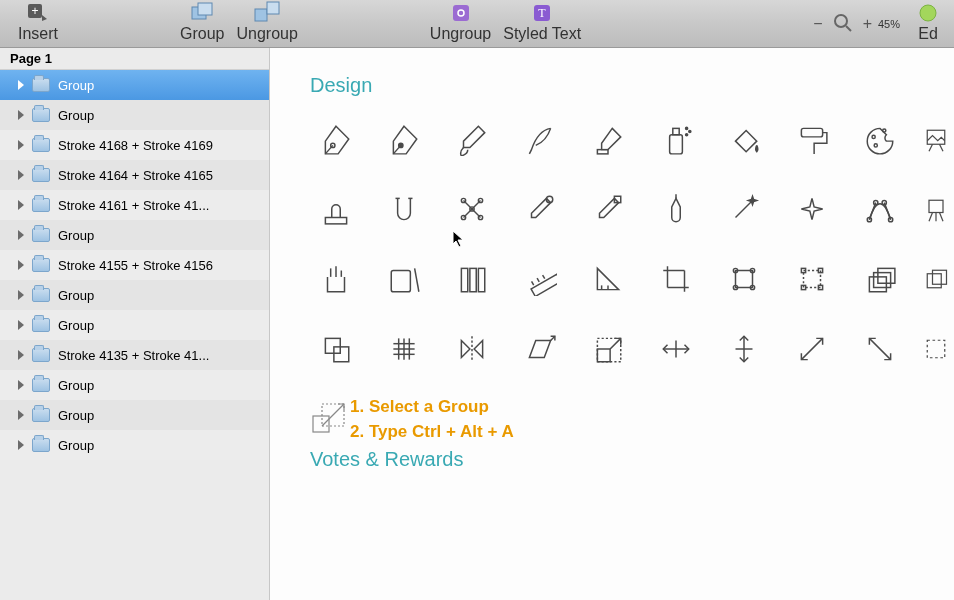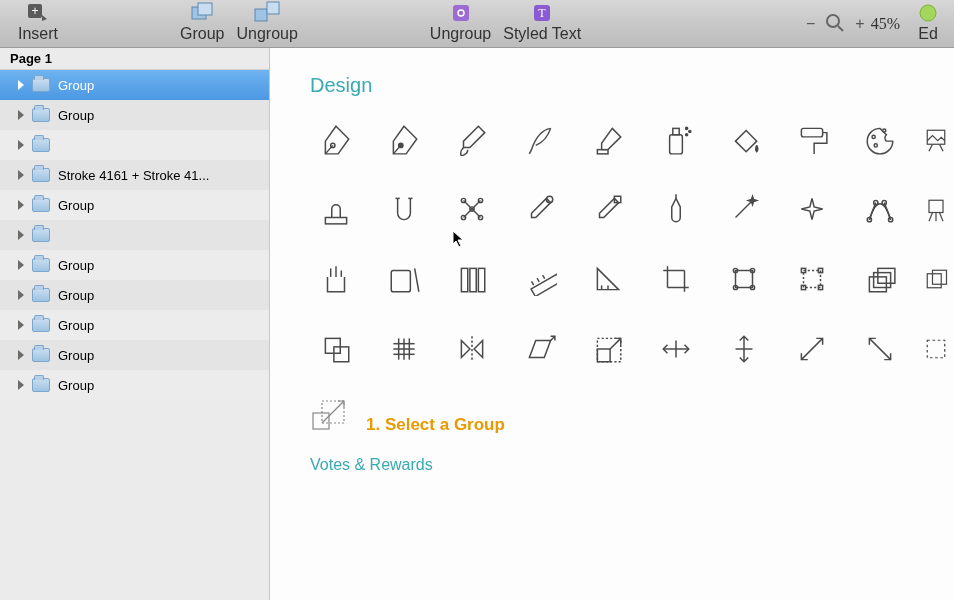--- a/index.html
+++ b/index.html
@@ -42,21 +42,21 @@
     }
     .toolbar-item .label { font-size: 16px; color: #333; }
     .zoom-group {
       display: flex;
       align-items: center;
       gap: 10px;
       margin-left: auto;
       padding-right: 8px;
     }
     .zoom-btn { color: #555; font-size: 16px; line-height: 1; }
-    .zoom-label { font-size: 16px; color: #333; font-family: Liberation Serif, serif; }
+    .zoom-label { font-size: 11px; color: #333; }
 
     
     .main { display: flex; height: calc(600px - 48px); border-radius: 17px; }
 
     
     .sidebar {
       width: 270px;
       border-right: 1px solid #c7c7c7;
       background: #ebebeb;
       display: flex;
@@ -132,31 +132,31 @@
       margin-bottom: 26px;
     }
     .icon-cell {
       width: 52px; height: 40px;
       display:flex; align-items:center; justify-content:center;
     }
     .icon-cell svg { stroke:#4a4a4a; stroke-width:1.4; fill:none; }
     .icon-cell.partial { overflow:hidden; width:28px; }
 
     .instructions {
-      display:flex; gap:16px; align-items:flex-end; margin-bottom:18px;
+      display:flex; align-items:center; margin-bottom:4px;
     }
     .instructions .thumb svg{ stroke:#888; stroke-width:1.2; fill:none; }
     .instructions ol {
       list-style:none;
       color:#e99a00;
       font-weight:bold;
       font-size:17px;
       line-height:1.45;
     }
-    .section-title.sub { font-size:16px; }
+    .section-title.sub { font-size:20px; }
 
     
     .cursor {
       position:absolute;
       left: 182px; top: 182px;
       width:14px; height:18px;
       pointer-events:none;
     }
   </style>
 </head>
@@ -249,44 +249,56 @@
           <span class="name">Group</span>
         </div>
         <div class="layer-row">
           <span class="tri"></span>
           <span class="folder"></span>
           <span class="name">Group</span>
         </div>
         <div class="layer-row">
           <span class="tri"></span>
           <span class="folder"></span>
+          <span class="name">Stroke 4168 + Stroke 4169</span>
+        </div>
+        <div class="layer-row">
+          <span class="tri"></span>
+          <span class="folder"></span>
+          <span class="name">Stroke 4164 + Stroke 4165</span>
         </div>
         <div class="layer-row">
           <span class="tri"></span>
           <span class="folder"></span>
           <span class="name">Stroke 4161 + Stroke 41...</span>
         </div>
         <div class="layer-row">
           <span class="tri"></span>
           <span class="folder"></span>
           <span class="name">Group</span>
         </div>
         <div class="layer-row">
           <span class="tri"></span>
           <span class="folder"></span>
-        </div>
-        <div class="layer-row">
-          <span class="tri"></span>
-          <span class="folder"></span>
-          <span class="name">Group</span>
-        </div>
-        <div class="layer-row">
-          <span class="tri"></span>
-          <span class="folder"></span>
-          <span class="name">Group</span>
+          <span class="name">Stroke 4155 + Stroke 4156</span>
+        </div>
+        <div class="layer-row">
+          <span class="tri"></span>
+          <span class="folder"></span>
+          <span class="name">Group</span>
+        </div>
+        <div class="layer-row">
+          <span class="tri"></span>
+          <span class="folder"></span>
+          <span class="name">Group</span>
+        </div>
+        <div class="layer-row">
+          <span class="tri"></span>
+          <span class="folder"></span>
+          <span class="name">Stroke 4135 + Stroke 41...</span>
         </div>
         <div class="layer-row">
           <span class="tri"></span>
           <span class="folder"></span>
           <span class="name">Group</span>
         </div>
         <div class="layer-row">
           <span class="tri"></span>
           <span class="folder"></span>
           <span class="name">Group</span>
@@ -598,20 +610,21 @@
       <span class="thumb">
         <svg width="40" height="40" viewBox="0 0 40 40">
             <rect x="3" y="18" width="16" height="16"></rect>
             <rect x="12" y="6" width="22" height="22" stroke-dasharray="2 2"></rect>
             <line x1="12" y1="28" x2="34" y2="6"></line>
             <polyline points="28,6 34,6 34,12"></polyline>
           </svg>
       </span>
       <ol>
         <li>1. Select a Group</li>
+        <li>2. Type Ctrl + Alt + A</li>
       </ol>
     </div>
 
     <div class="section-title sub">Votes &amp; Rewards</div>
 
     <div class="cursor">
       <svg width="14" height="18" viewBox="0 0 14 18">
           <path d="M1 1 L1 14 L4 11 L7 17 L9 16 L6 10 L11 10 Z" fill="#000" stroke="#fff" stroke-width="1"></path>
         </svg>
     </div>

